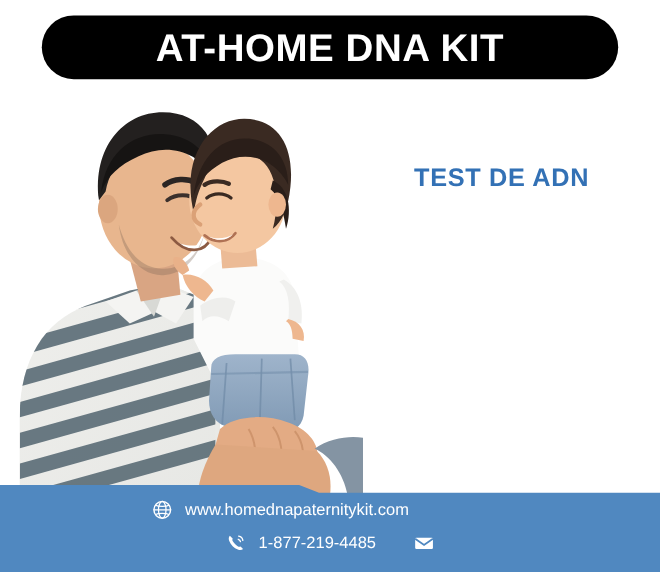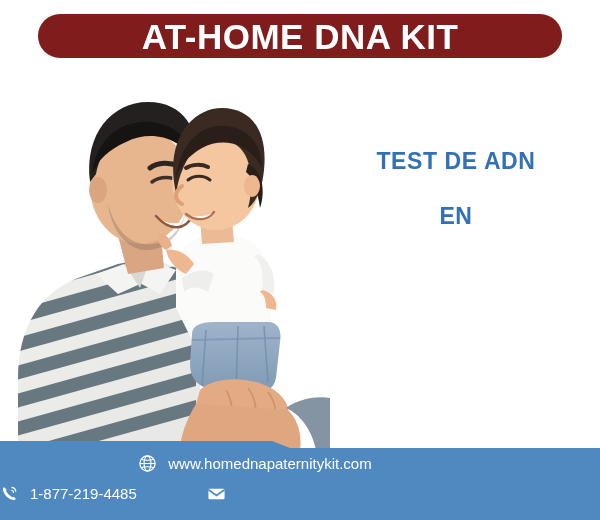--- a/index.html
+++ b/index.html
@@ -17,22 +17,22 @@
     overflow: hidden;
     background: #ffffff;
   }
 
   
   #header-banner {
     position: absolute;
     left: 38px;
     top: 14px;
     width: 524px;
-    height: 44px;
-    background: #7f1d1d;
+    height: 58px;
+    background: #000000;
     border-radius: 29px;
     display: flex;
     align-items: center;
     justify-content: center;
     box-sizing: border-box;
   }
   #header-title {
     color: #ffffff;
     font-size: 35px;
     font-weight: bold;
@@ -91,21 +91,22 @@
     justify-content: center;
     gap: 14px;
   }
   #footer-row-2 {
     position: absolute;
     left: 0;
     top: 48px;
     width: 600px;
     display: flex;
     align-items: center;
-    gap: 22px;
+    justify-content: center;
+    gap: 4px;
   }
   .footer-item {
     display: flex;
     align-items: center;
     gap: 11px;
   }
   .footer-gap { width: 26px; }
   .footer-text {
     color: #ffffff;
     font-size: 15px;
@@ -237,21 +238,20 @@
 
         <path d="M196 326 C186 342 180 360 180 372 L300 372 C302 356 298 342 288 332 Z" fill="#dea77f"></path>
 
         <path d="M286 330 C300 336 312 352 316 372 L330 372 L330 320 C318 318 300 320 286 330 Z" fill="#8494a3"></path>
       </g>
     </svg>
   </div>
 
   <div id="headline">
     <div class="headline-line">TEST DE ADN</div>
-    <div class="headline-line">EN</div>
   </div>
 
   <div id="footer">
 
     <div id="footer-row-1">
       <div class="footer-item">
         <span class="footer-icon">
           <svg viewBox="0 0 20 20" xmlns="http://www.w3.org/2000/svg">
             <circle cx="10" cy="10" r="8" fill="none" stroke="#ffffff" stroke-width="1.4"></circle>
             <ellipse cx="10" cy="10" rx="3.6" ry="8" fill="none" stroke="#ffffff" stroke-width="1.2"></ellipse>

